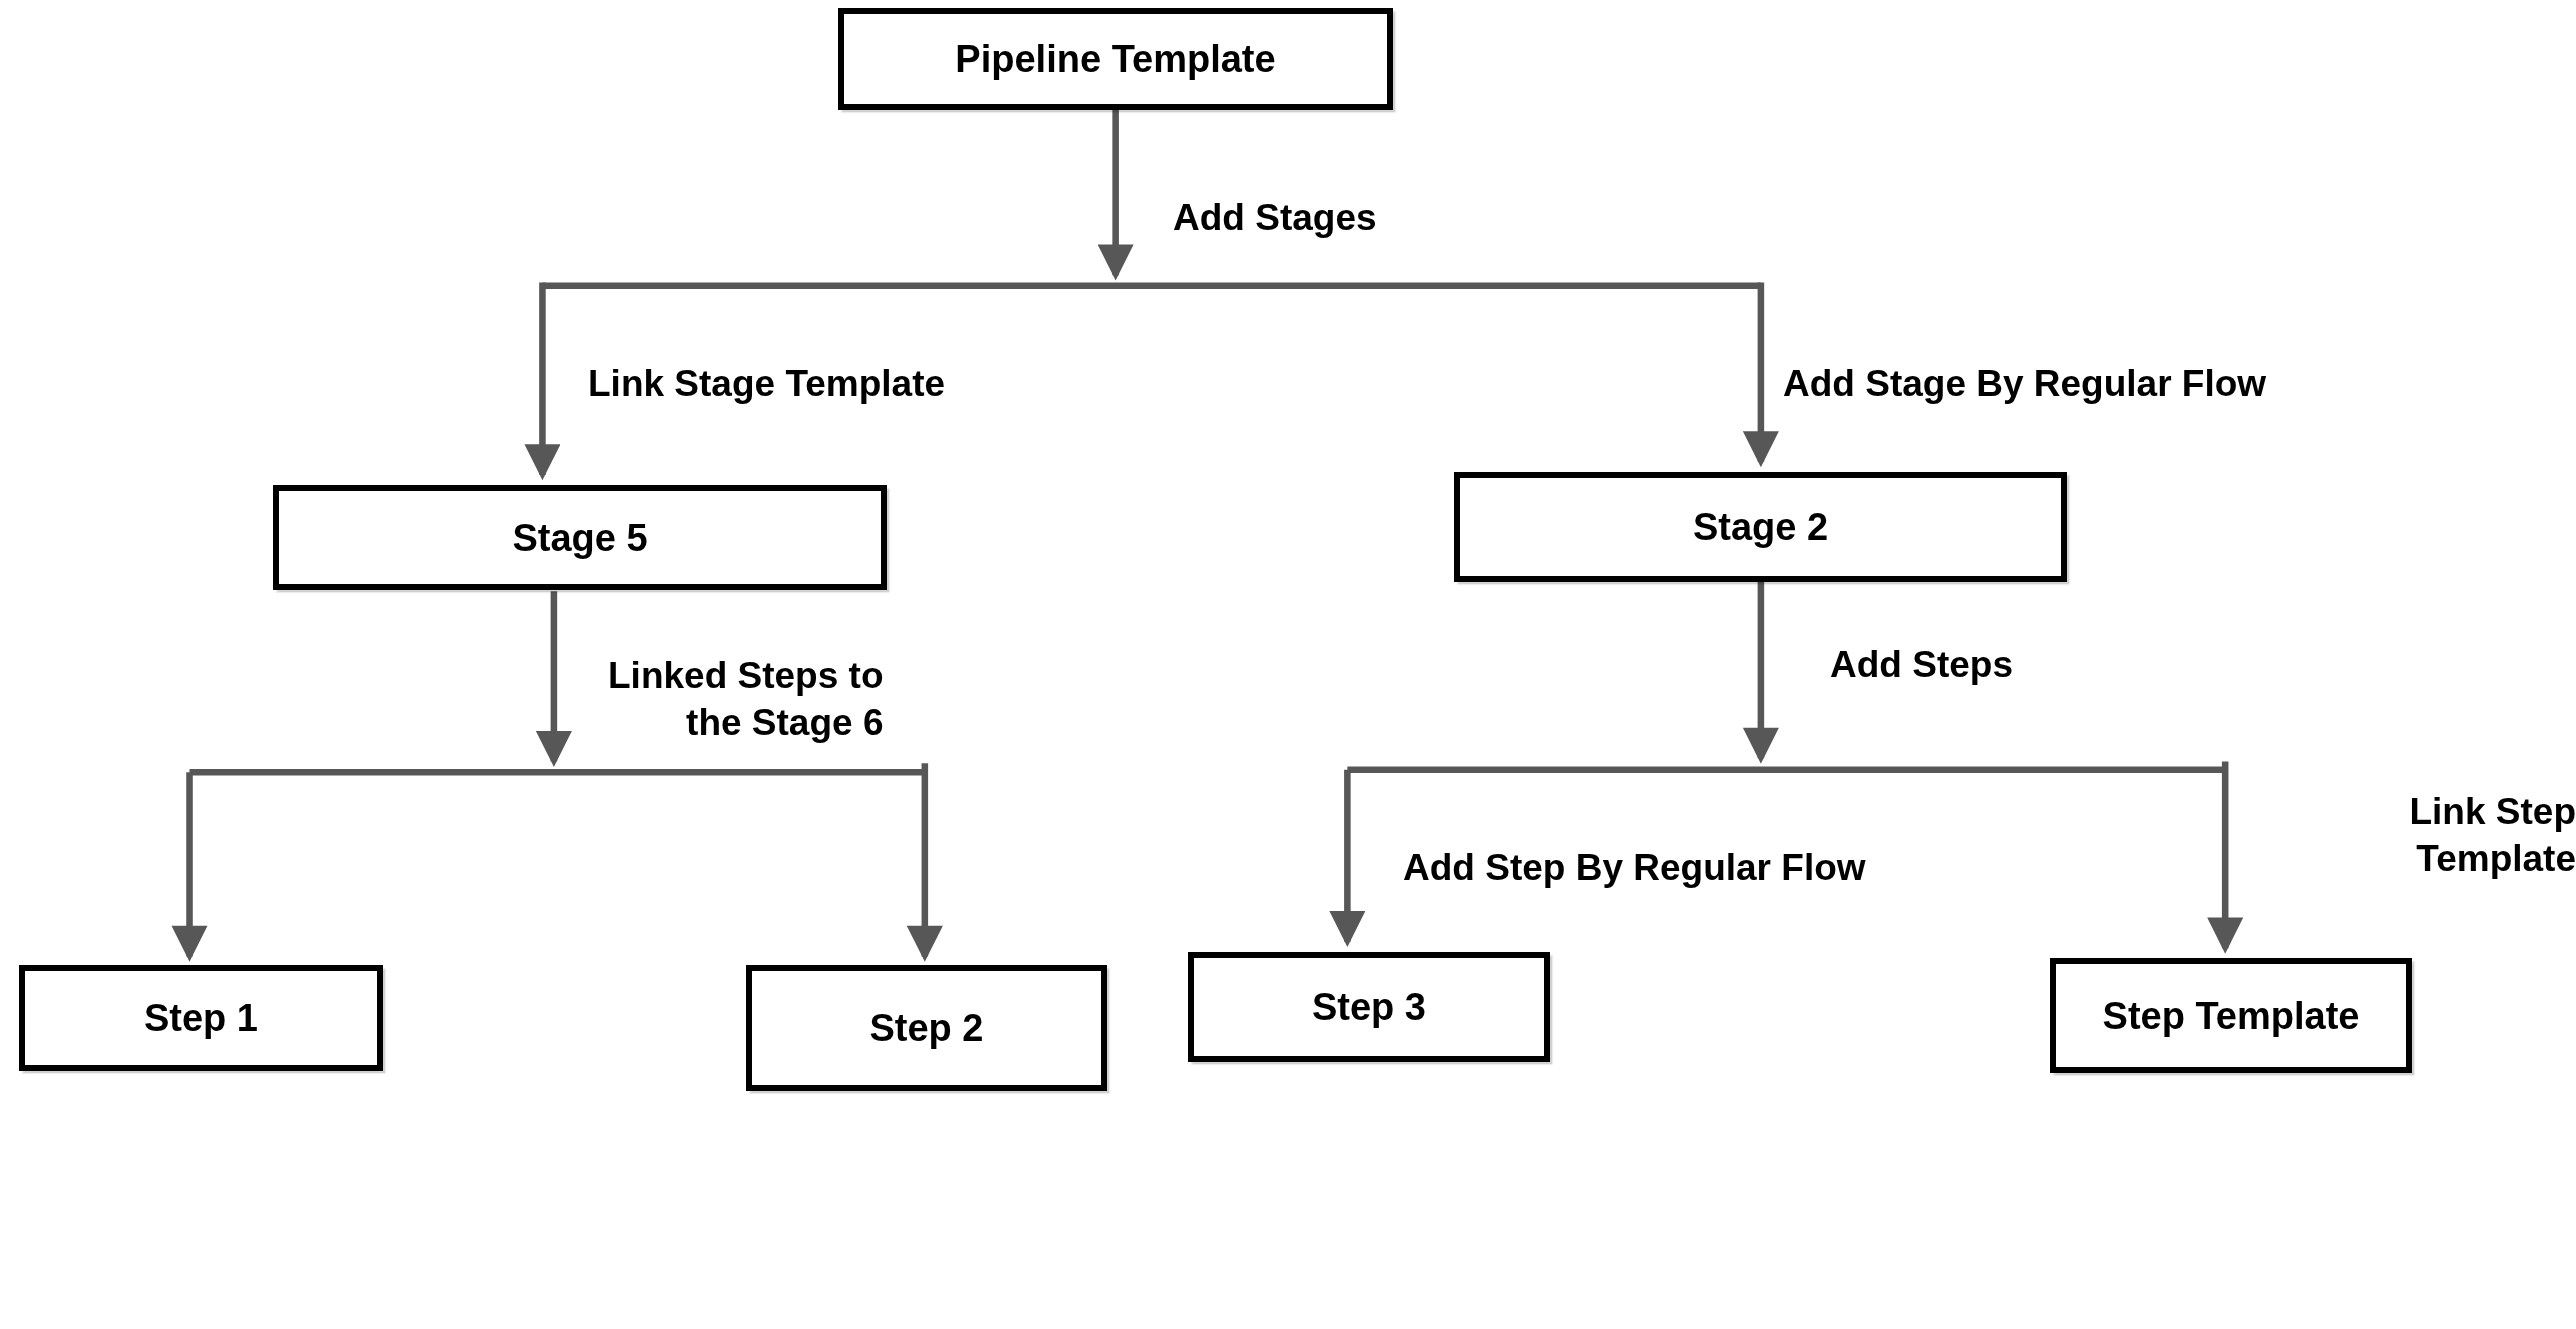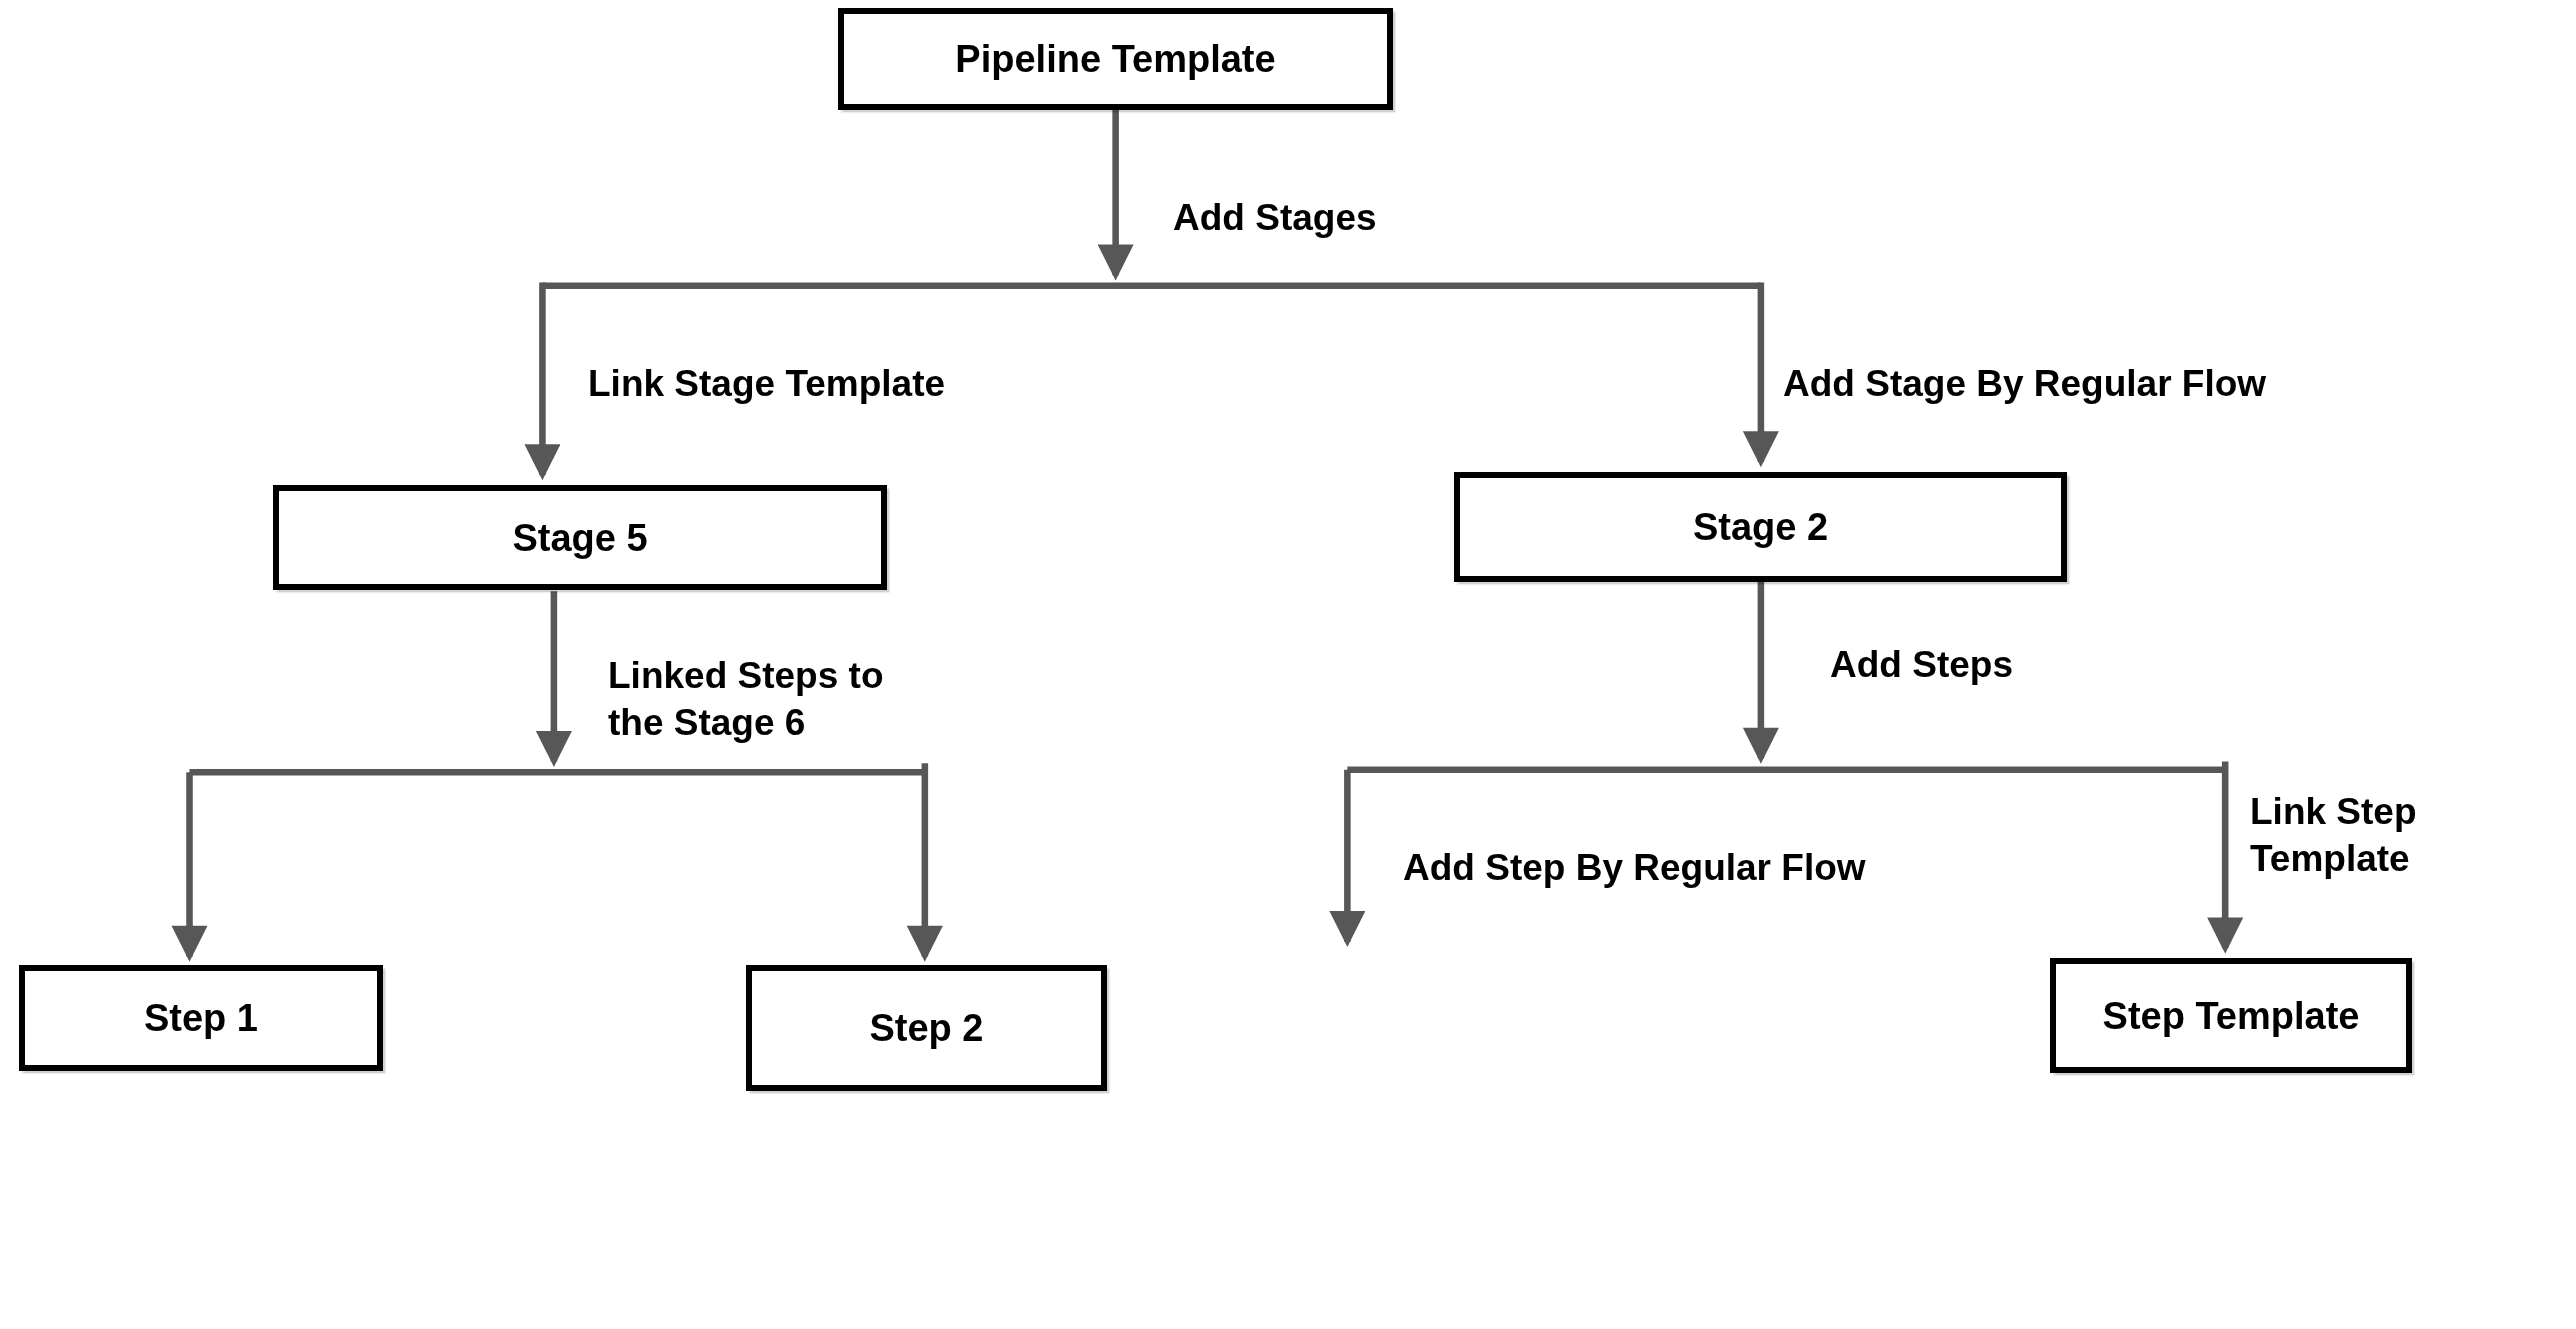--- a/index.html
+++ b/index.html
@@ -30,21 +30,21 @@
     display:flex;align-items:center;justify-content:center;
     box-shadow:2.5px 3.3px 1.6px rgba(0,0,0,0.18);
   }
   .node-label{
     font-size:38px;font-weight:700;color:var(--text);
     white-space:nowrap;line-height:1;
   }
   .edge-label{
     position:absolute;
     font-size:37px;font-weight:700;color:var(--text);
-    line-height:47px;white-space:pre-line;
+    line-height:47px;white-space:pre-line;text-align:right;
   }
 </style>
 </head>
 <body>
 
 <div class="canvas">
 
   <svg class="connector-layer" viewBox="0 0 3145 1623" xmlns="http://www.w3.org/2000/svg">
     <defs>
       <marker id="arrow" viewBox="0 0 10 10" refX="8.5" refY="5" markerWidth="6.5" markerHeight="5.5" orient="auto" markerUnits="strokeWidth">
@@ -81,20 +81,23 @@
   </div>
 
   <div class="node" style="left:19px;top:965px;width:364px;height:106px;">
     <span class="node-label">Step 1</span>
   </div>
 
   <div class="node" style="left:746px;top:965px;width:361px;height:126px;">
     <span class="node-label">Step 2</span>
   </div>
 
+  <div class="node" style="left:1188px;top:952px;width:362px;height:110px;">
+    <span class="node-label">Step 3</span>
+  </div>
 
   <div class="node" style="left:2050px;top:958px;width:362px;height:115px;">
     <span class="node-label">Step Template</span>
   </div>
 
   <div class="edge-label" style="left:1173px;top:194px;">Add Stages</div>
 
   <div class="edge-label" style="left:588px;top:360px;">Link Stage Template</div>
 
   <div class="edge-label" style="left:1783px;top:360px;">Add Stage By Regular Flow</div>

